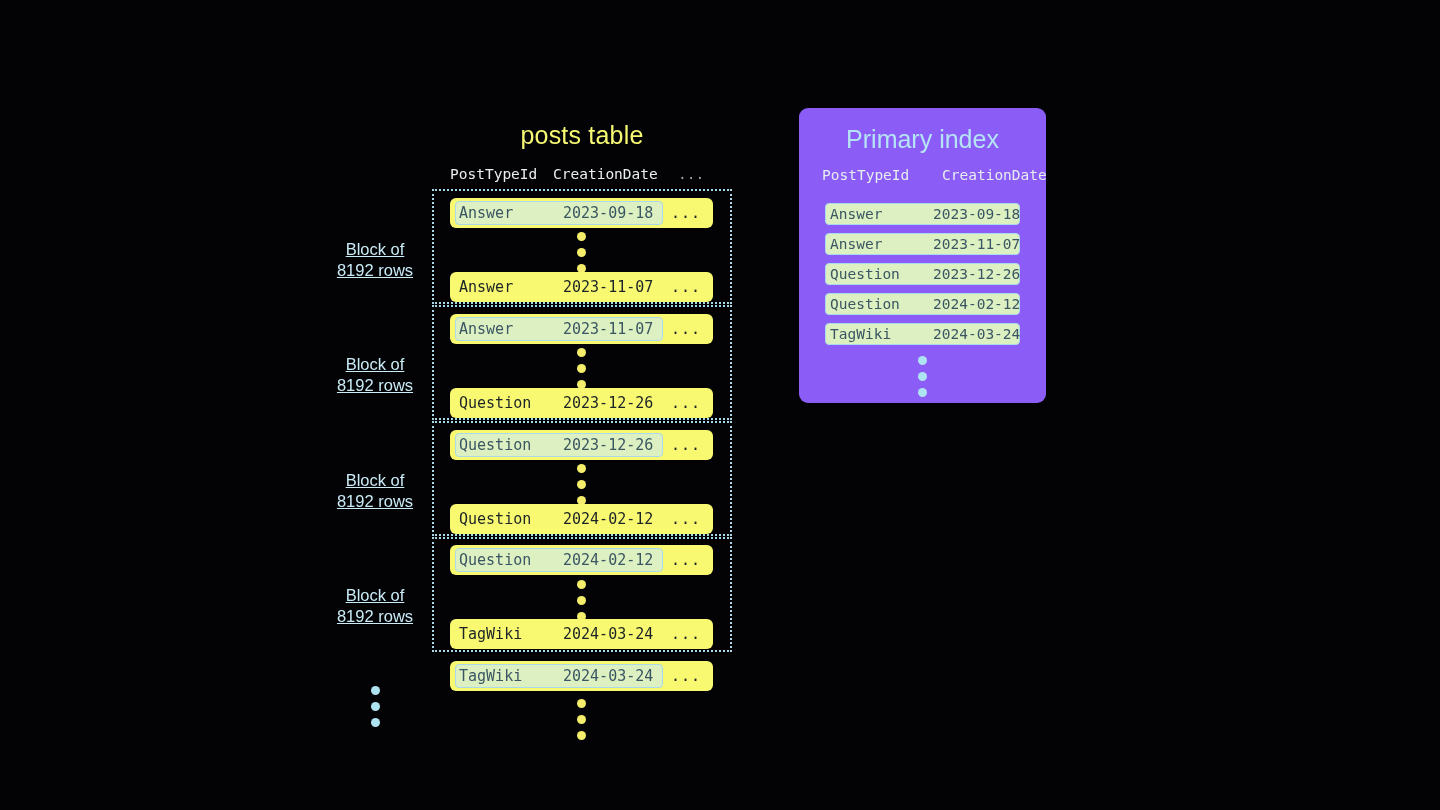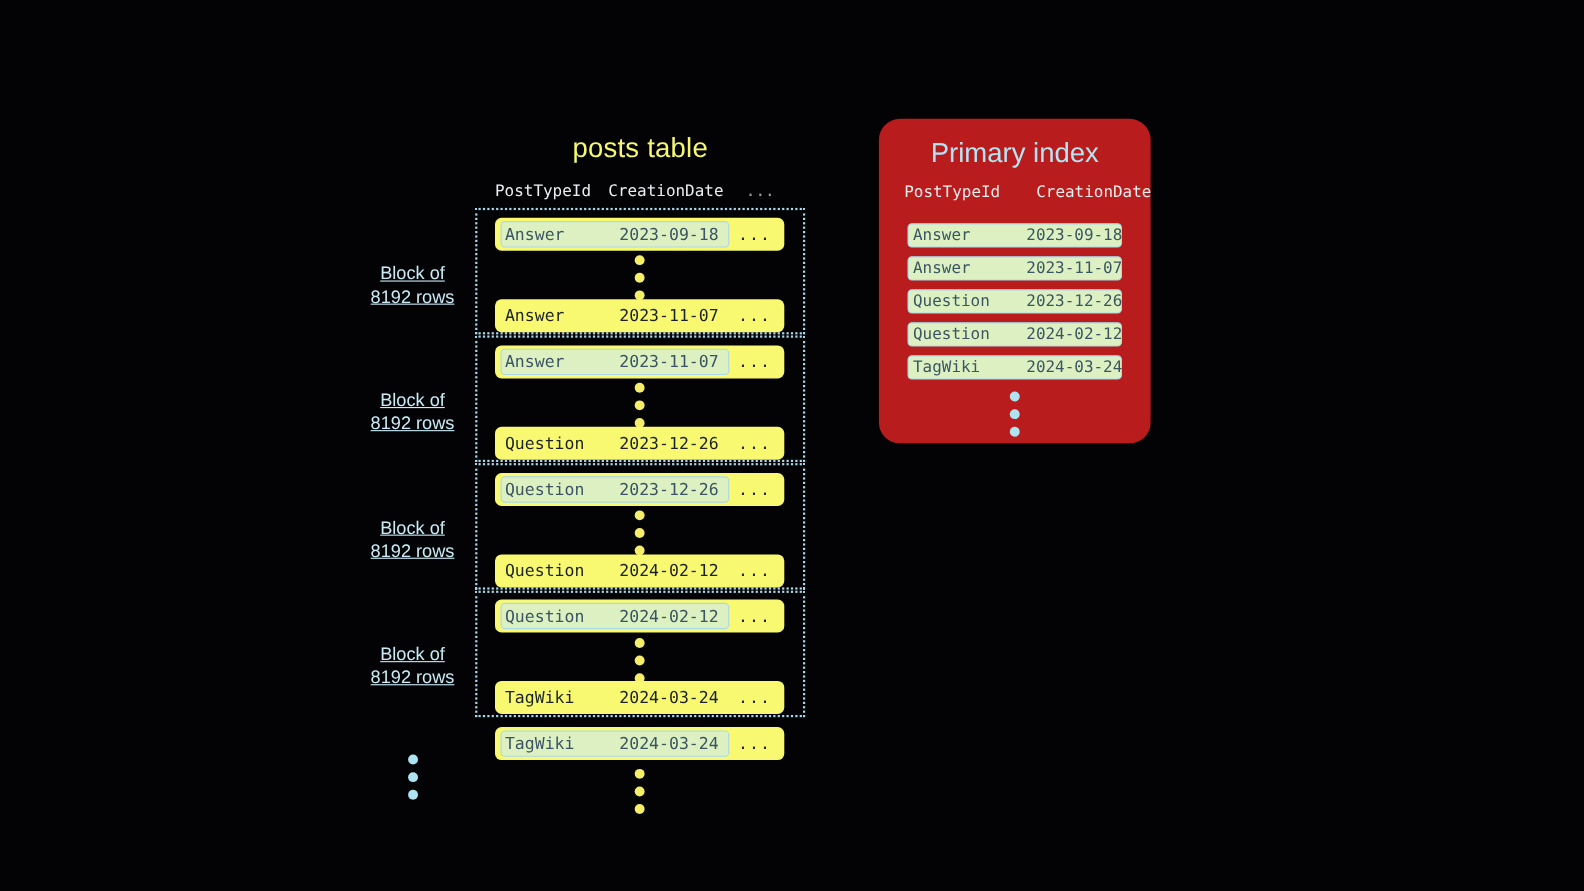--- a/index.html
+++ b/index.html
@@ -127,22 +127,22 @@
   .vdots.yellow span { background: #f4ee6b; }
   .vdots.blue span   { background: #aee4f2; }
 
   
   #primary-index-panel {
     position: absolute;
     left: 799px;
     top: 108px;
     width: 247px;
     height: 295px;
-    background: #b91c1c;
-    border-radius: 19px;
+    background: #8b5cf6;
+    border-radius: 9px;
   }
   #primary-index-title {
     position: absolute;
     left: 0;
     top: 17px;
     width: 247px;
     text-align: center;
     font-size: 25px;
     color: #b5e4f5;
   }

